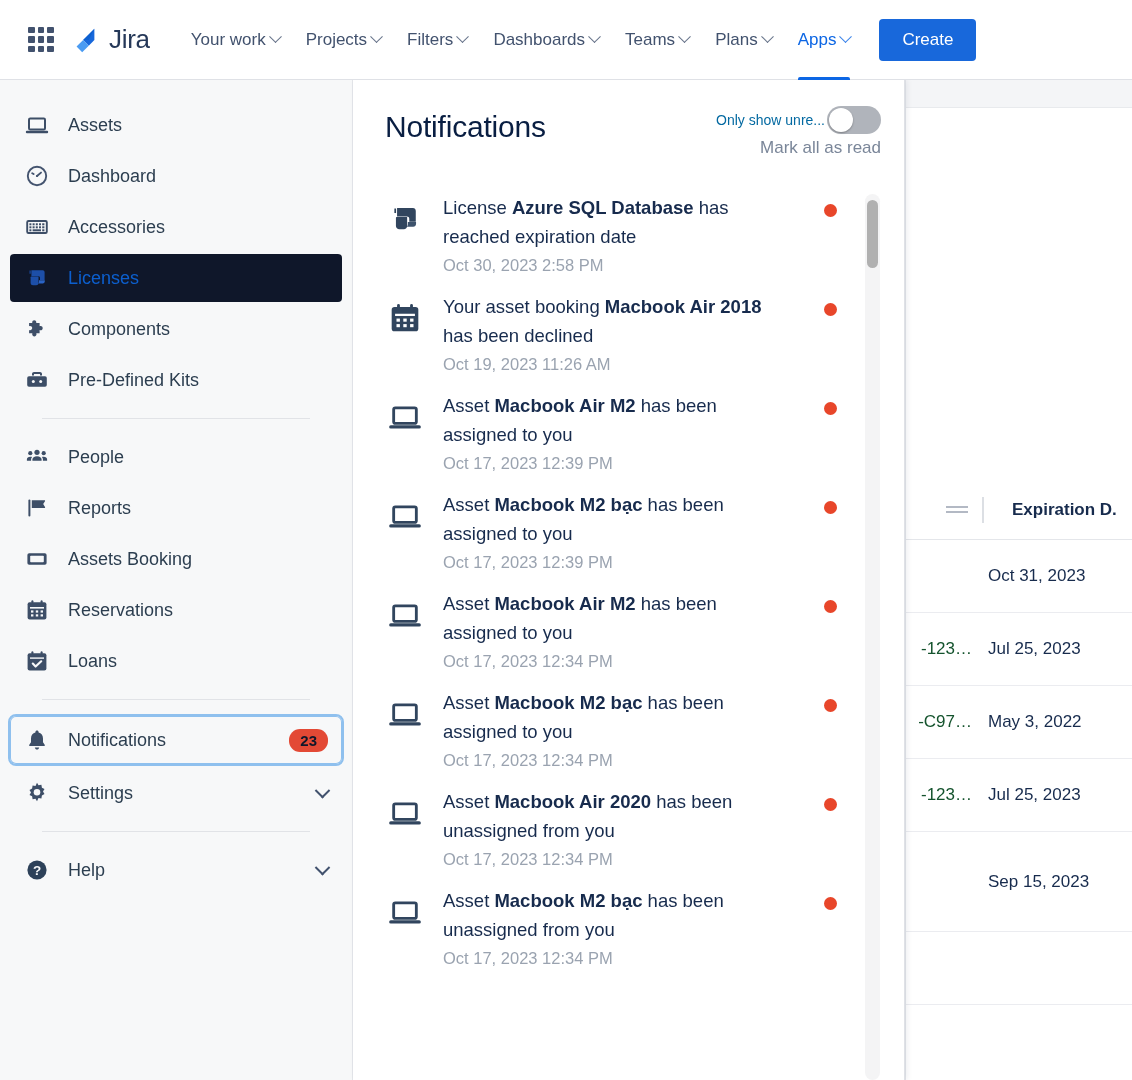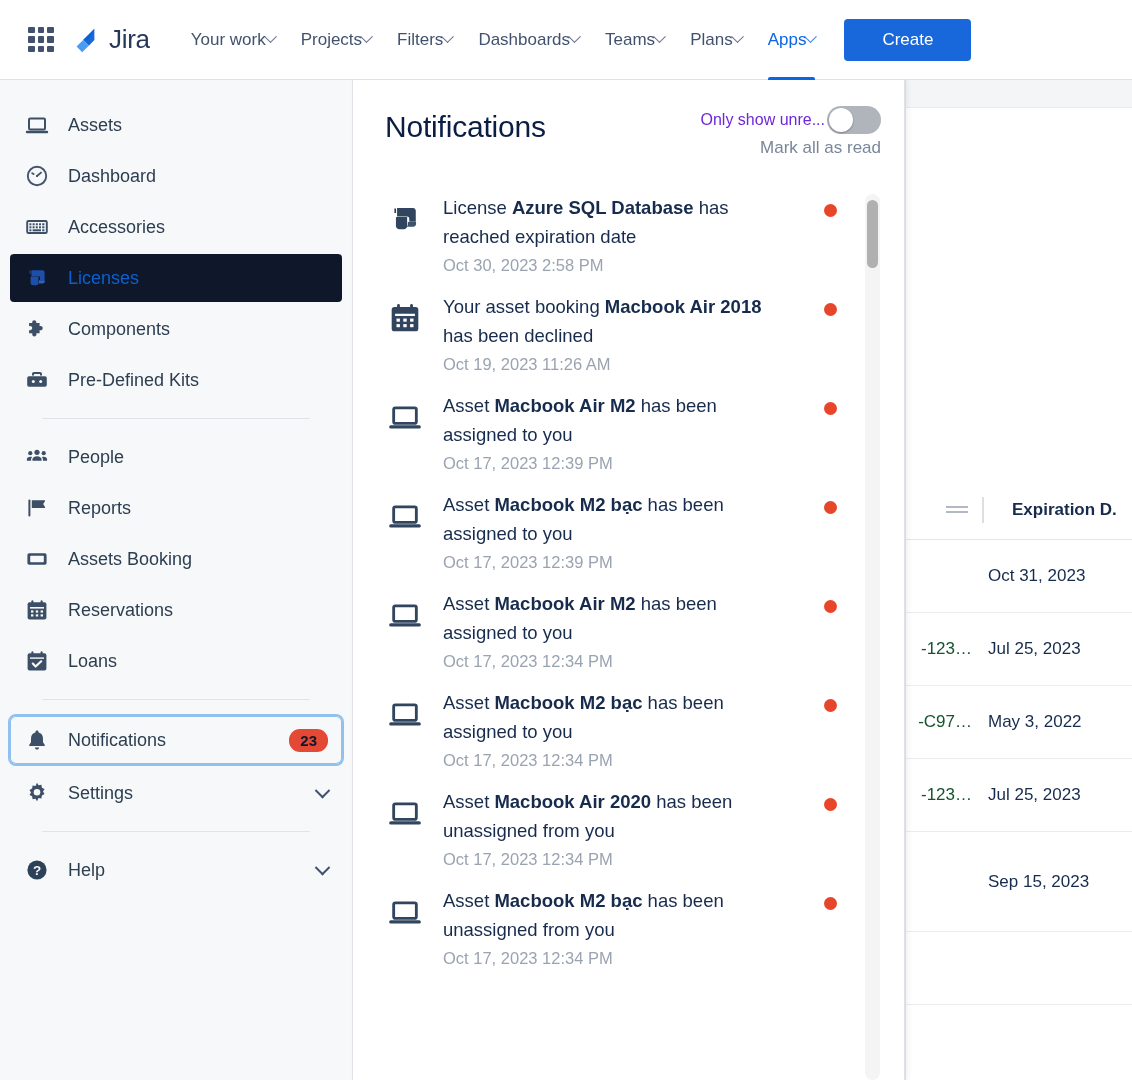--- a/index.html
+++ b/index.html
@@ -19,35 +19,35 @@
     z-index: 40;
   }
   .appsgrid { width: 26px; height: 26px; display: grid;
     grid-template-columns: repeat(3, 1fr); grid-template-rows: repeat(3, 1fr);
     gap: 3px; margin-left: 8px; margin-right: 16px; cursor: pointer; }
   .appsgrid i { background: #42526e; border-radius: 1px; display: block; }
   .brand { display: flex; align-items: center; gap: 9px; margin-right: 28px; cursor: pointer; }
   .brand-mark { width: 30px; height: 30px; position: relative; }
   .brand-text { font-size: 26px; color: #253858; letter-spacing: -0.3px; }
   .navitem {
-    display: flex; align-items: center; 
+    display: flex; align-items: center; gap: 5px;
     font-size: 17px; color: #42526e; padding: 0 13px; height: 80px;
     cursor: pointer; position: relative; white-space: nowrap;
   }
   .navitem.active { color: #0c66e4; }
   .navitem.active::after {
     content: ""; position: absolute; left: 13px; right: 13px; bottom: 0;
     height: 3px; background: #0c66e4; border-radius: 2px 2px 0 0;
   }
   .chev { display: inline-block; width: 9px; height: 9px;
     border-right: 1.8px solid currentColor; border-bottom: 1.8px solid currentColor;
     transform: rotate(45deg) translate(-2px,-2px); opacity: .8; }
   .create-btn {
     margin-left: 16px; background: #1868db; color: #fff;
-    font-size: 17px; padding: 11px 38px; border-radius: 4px;
+    font-size: 17px; padding: 11px 23px; border-radius: 4px;
     border: none; cursor: pointer; font-family: inherit;
   }
 
   
   .sidebar {
     position: absolute; top: 80px; left: 0; width: 353px; height: 1000px;
     background: #f7f8f9; border-right: 1px solid #e4e6ea;
     padding-top: 18px; z-index: 20; overflow: hidden;
   }
   .side-item {
@@ -116,21 +116,21 @@
     overflow: hidden;
   }
   .panel-head { padding: 30px 28px 0 32px; position: relative; height: 108px; }
   .panel-title { font-size: 30px; color: #091e42; font-weight: 400; letter-spacing: -0.2px; }
   .panel-head-right {
     position: absolute; right: 24px; top: 26px;
     display: flex; flex-direction: column; align-items: flex-end; gap: 4px;
   }
   .unread-row { display: flex; align-items: center; gap: 2px; }
   .unread-label {
-    font-size: 16px; color: #6d28d9; max-width: 152px;
+    font-size: 14px; color: #0369a1; max-width: 152px;
     overflow: hidden; text-overflow: ellipsis; white-space: nowrap;
   }
   .toggle {
     width: 54px; height: 28px; border-radius: 14px; background: #b0b4bb;
     position: relative; cursor: pointer; flex: 0 0 54px;
   }
   .toggle .knob {
     position: absolute; top: 2px; left: 2px; width: 24px; height: 24px;
     border-radius: 50%; background: #fff; box-shadow: 0 1px 2px rgba(0,0,0,.3);
   }

